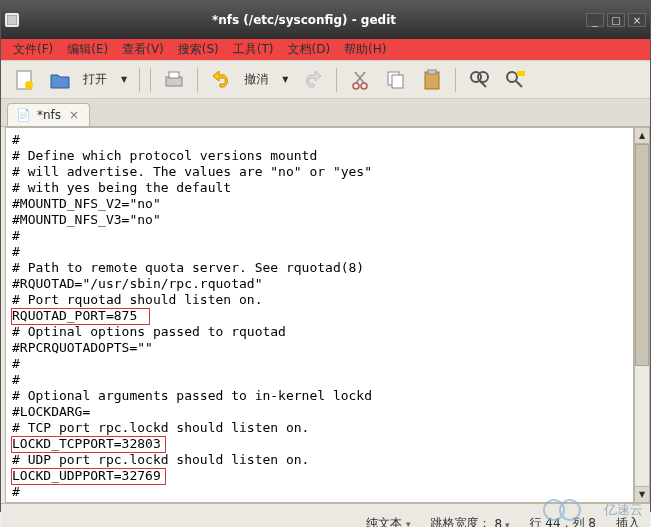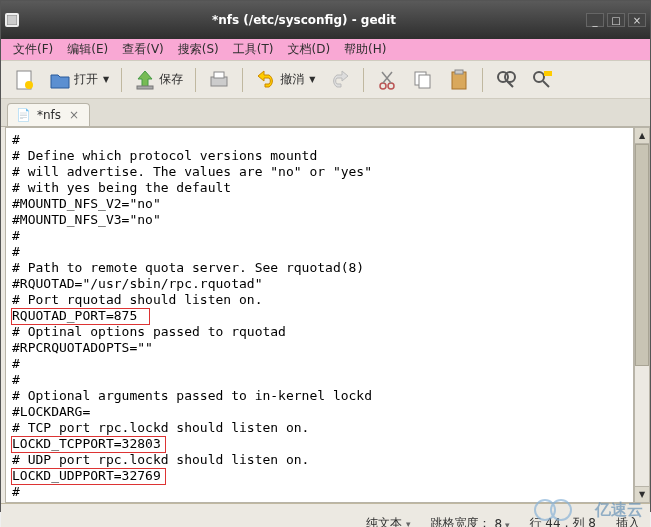--- a/index.html
+++ b/index.html
@@ -2,24 +2,24 @@
 <html><head>
 <meta charset="utf-8">
 <style>
 * { margin: 0; padding: 0; box-sizing: border-box; }
 body { font-family: "DejaVu Sans", sans-serif; font-size: 12px; background: #f0f0f0; color: #2e2e2e; width: 651px; height: 527px; overflow: hidden; position: relative; }
 .window { border: 1px solid #555; background: #ece9e2; width: 651px; height: 512px; }
 .titlebar { background: linear-gradient(to bottom, #5a5a5a, #2e2e2e); color: #fff; display: flex; align-items: center; height: 38px; padding: 0 4px; }
 .titlebar .icon { width: 14px; height: 14px; background: #eee; border-radius: 2px; margin-right: 6px; display:flex; align-items:center; justify-content:center; }
 .titlebar .title { flex: 1; text-align: center; font-weight: bold; font-size: 12px; }
 .titlebar .wbtn { width: 18px; height: 14px; background: #444; border: 1px solid #666; margin-left: 3px; color: #ddd; display:flex; align-items:center; justify-content:center; font-size:10px; cursor:pointer; }
-.menubar { display:flex; background:#f9a8d4; padding:2px 6px; height:22px; align-items:center; border-bottom:1px solid #d0ccc0; gap:2px; }
+.menubar { display:flex; background:#ef4444; padding:2px 6px; height:22px; align-items:center; border-bottom:1px solid #d0ccc0; gap:2px; }
 .menubar span { padding:2px 6px; cursor:pointer; }
 .toolbar { display:flex; align-items:center; background:#ece9e2; padding:4px 6px; height:38px; gap:2px; border-bottom:1px solid #d0ccc0; flex-wrap:nowrap; }
-.tbutton { display:inline-flex; align-items:center; gap:3px; padding:3px 5px; cursor:pointer; border:1px solid transparent; border-radius:3px;text-align:center; }
+.tbutton { display:inline-flex; align-items:center; gap:12px; padding:3px 5px; cursor:pointer; border:1px solid transparent; border-radius:3px;text-align:center; }
 .tbutton .lab { font-size:12px; }
 .sep { width:1px; height:24px; background:#c0b8a0; margin:0 4px; }
 .tabbar { display:flex; background:#e0ddd4; padding-top:4px; padding-left:6px; height:28px; border-bottom:1px solid #b8b4a8; }
 .tab { display:flex; align-items:center; gap:6px; background:#f7f5ef; border:1px solid #b8b4a8; border-bottom:none; border-radius:4px 4px 0 0; padding:3px 8px; font-size:12px; }
 .tab .close { width:14px; height:14px; display:flex; align-items:center; justify-content:center; color:#777; cursor:pointer; }
 .editor-wrap { display:flex; height:376px; }
 .editor { flex:1; background:#fff; border:1px solid #b8b4a8; margin:0 0 0 4px; padding:4px 6px; font-family:"DejaVu Sans Mono", monospace; font-size:13px; line-height:16px; white-space:pre; overflow:hidden; position:relative; color:#000; }
 .scrollbar { width:16px; background:#ece9e2; border:1px solid #b8b4a8; display:flex; flex-direction:column; align-items:center; }
 .scrollbar .arrow { height:16px; width:100%; background:#ddd9cc; border-bottom:1px solid #b8b4a8; display:flex; align-items:center; justify-content:center; font-size:8px; cursor:pointer; }
 .scrollbar .arrow.bot { border-bottom:none; border-top:1px solid #b8b4a8; }
@@ -28,21 +28,21 @@
 .statusbar { display:flex; align-items:center; height:40px; padding:0 10px; gap:20px; background:#ece9e2; border-top:1px solid #c0b8a0; font-size:12px; justify-content:flex-end; }
 .status-seg { display:flex; align-items:center; gap:4px; }
 .stat-dd::after { content:" ▾"; font-size:9px; color:#666; }
 .highlight-box { position:absolute; border:1px solid #d33; pointer-events:none; }
 .hb1 { left:5px; top:180px; width:139px; height:17px; }
 .hb2 { left:5px; top:308px; width:155px; height:17px; }
 .hb3 { left:5px; top:340px; width:155px; height:17px; }
 .watermark { position:absolute; right:8px; bottom:6px; display:flex; align-items:center; gap:3px; opacity:.7; }
 .wm-circle { width:22px; height:22px; border:2px solid #8bb4d8; border-radius:50%; position:relative; }
 .wm-circle.o2 { margin-left:-9px; }
-.wm-text { font-size:16px; color:#6a94b8; font-weight:bold;margin-left:20px; }
+.wm-text { font-size:13px; color:#6a94b8; font-weight:normal;margin-left:20px; }
 svg { display:block; }
 </style>
 </head>
 <body>
 
 <div class="window">
   <div class="titlebar">
     <span class="icon">
         <svg width="10" height="10">
           <rect width="10" height="10" fill="#ccc" stroke="#888"></rect>
@@ -72,27 +72,20 @@
         </svg>
       </span>
     <span class="tbutton">
         <svg width="22" height="22">
           <path d="M2 6h7l2 2h9v11H2z" fill="#5b8fd1" stroke="#2a5a9a"></path>
         </svg>
         <span class="lab">打开</span>
         <span style="font-size:8px;margin-left:2px;">▼</span>
       </span>
     <span class="sep"></span>
-    <span class="tbutton">
-        <svg width="22" height="22">
-          <path d="M11 2l7 8h-4v8h-6v-8H4z" fill="#7b5" stroke="#494"></path>
-          <rect x="3" y="17" width="16" height="3" fill="#aaa" stroke="#777"></rect>
-        </svg>
-        <span class="lab">保存</span>
-      </span>
     <span class="sep"></span>
     <span class="tbutton">
         <svg width="22" height="22">
           <rect x="3" y="8" width="16" height="9" fill="#ccc" stroke="#888"></rect>
           <rect x="6" y="3" width="10" height="6" fill="#fff" stroke="#888"></rect>
         </svg>
       </span>
     <span class="sep"></span>
     <span class="tbutton">
         <svg width="22" height="22">

